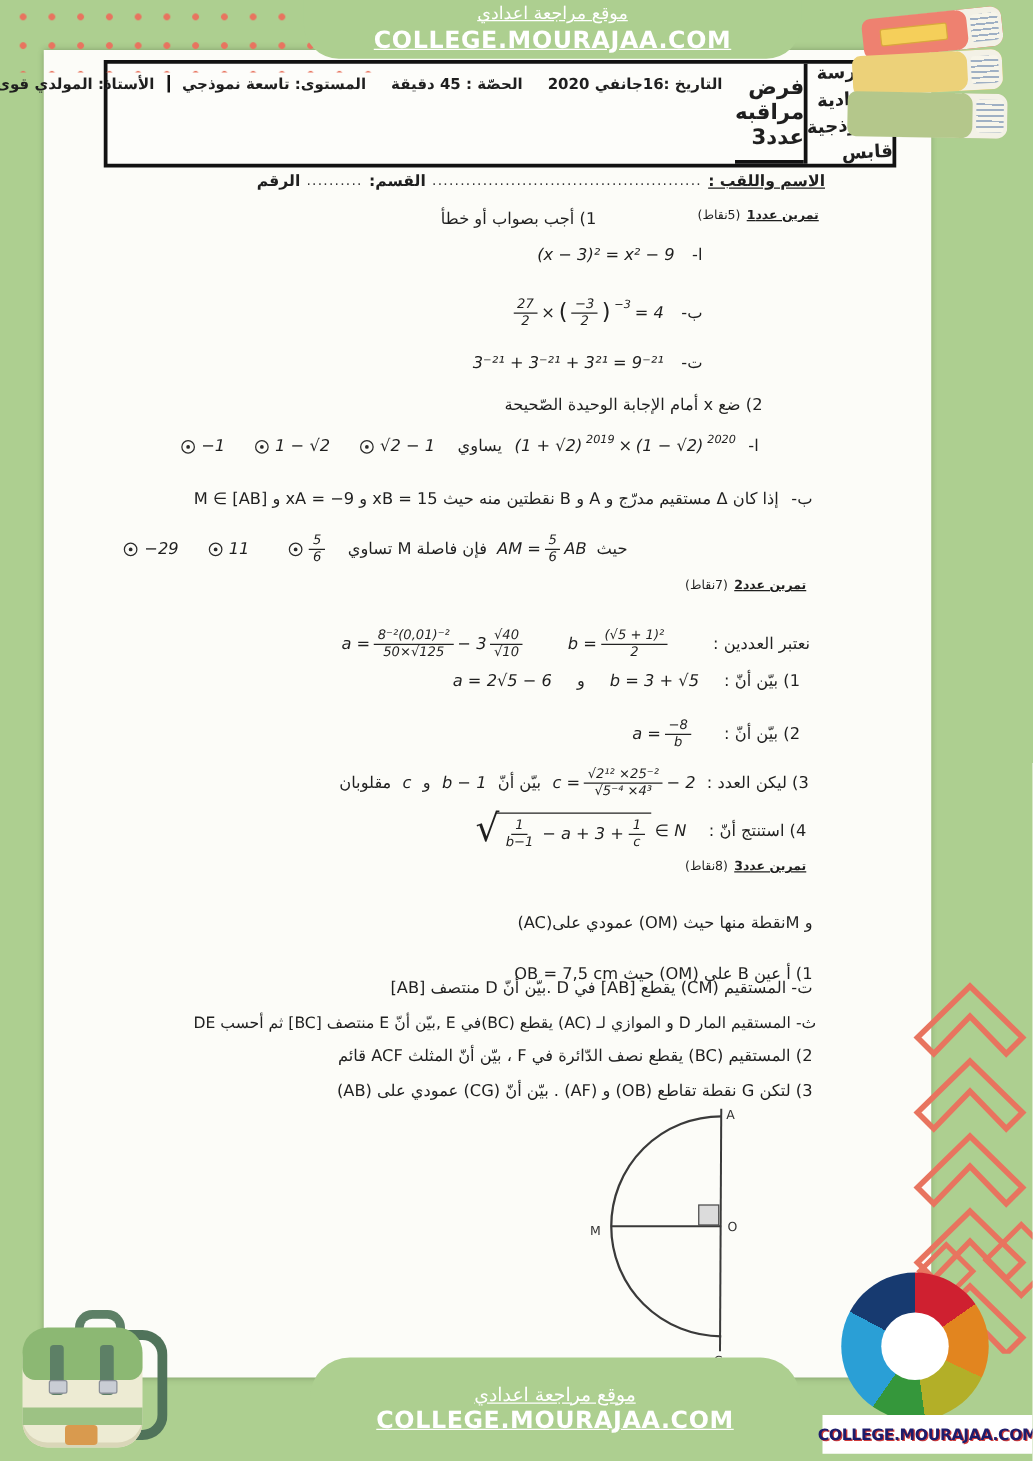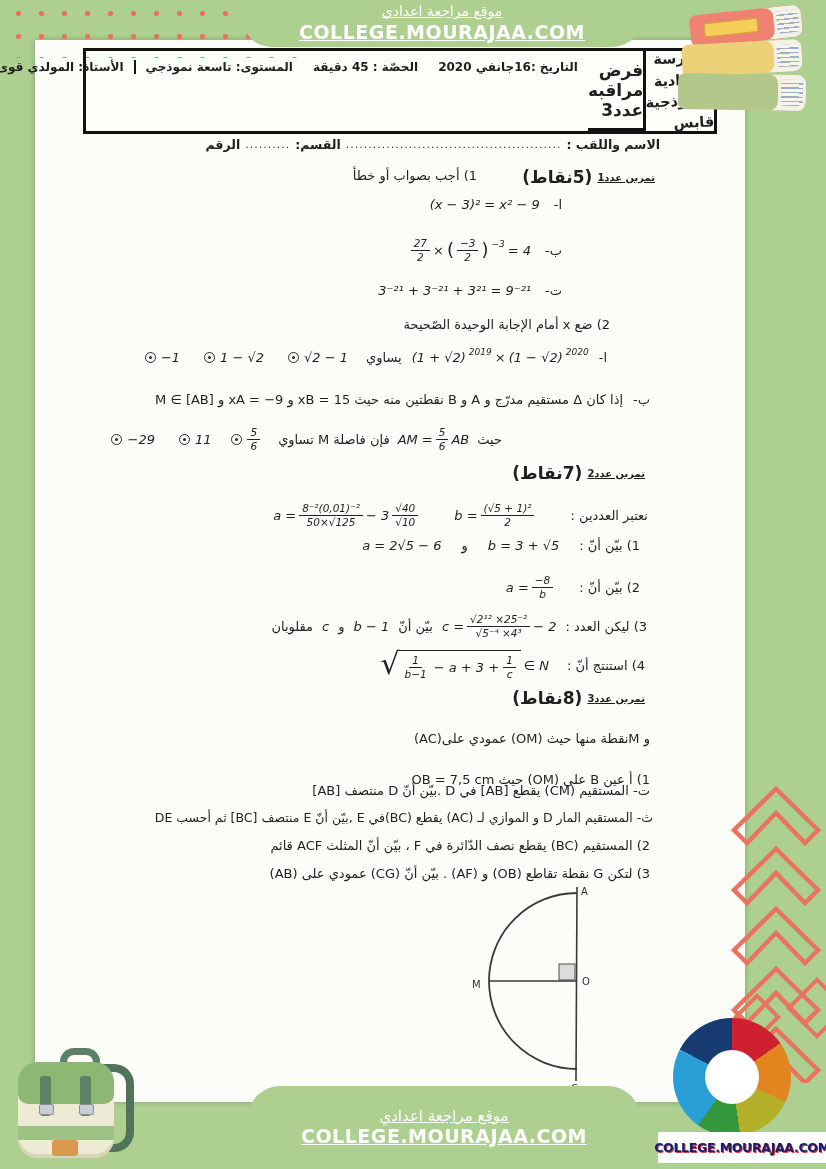--- a/index.html
+++ b/index.html
@@ -30,39 +30,39 @@
   .hmain{flex:1;display:flex;flex-direction:row}
   .htitle{flex:1;display:flex;align-items:center;justify-content:center;font-weight:800;
           font-size:17px;border-bottom:3px solid #121212}
   .hinfo{height:32px;display:flex;direction:rtl;align-items:center;font-size:12px;font-weight:600}
   .hcell{padding:0 10px;white-space:nowrap}
   .hcell.teacher{border-right:2.5px solid #121212;flex:1;text-align:left}
   
   .row{position:absolute;direction:rtl;display:flex;align-items:center;gap:8px;
        font-size:13px;white-space:nowrap}
   .exh{font-weight:bold;font-size:10px;text-decoration:underline}
-  .pts{font-size:17px;font-weight:bold}
+  .pts{font-size:10px;font-weight:normal}
   .ikey{font-size:13px}
   .math{direction:ltr;display:inline-flex;align-items:center;gap:3px;font-style:italic;font-size:13px}
   .frac{display:inline-flex;flex-direction:column;align-items:center;line-height:1.2;
         font-size:10.5px;font-style:italic}
   .frac .fn{border-bottom:1px solid #222;padding:0 3px}
   .frac .fd{padding:0 3px}
   .sup{font-size:9px;transform:translateY(-6px);display:inline-block}
   .bigp{font-size:18px;font-style:normal;line-height:1}
   .radio{width:11px;height:11px;border:1.4px solid #2a2a2a;border-radius:50%;
          display:inline-flex;align-items:center;justify-content:center;flex:none;box-sizing:border-box}
   .radio::after{content:"";width:3px;height:3px;background:#2a2a2a;border-radius:50%}
   .choice{direction:ltr;display:inline-flex;align-items:center;gap:5px;font-style:italic}
   .sqrt{display:inline-flex;align-items:flex-start}
   .sqrt .rad{font-size:30px;font-style:normal;line-height:.9;margin-right:-3px}
   .sqrt .under{border-top:1.4px solid #222;display:inline-flex;align-items:center;gap:4px;
                padding:3px 5px 0 5px}
   .dotfill{letter-spacing:1px;font-size:11px;color:#333}
-  .nlabel{font-weight:600;font-size:12.5px}
+  .nlabel{text-decoration:underline;font-weight:600;font-size:12.5px}
   
   .chevrons{position:absolute;left:728px;top:783px;z-index:4}
   
   .diamond{position:absolute;border:4px solid #e8745f;transform:rotate(45deg);z-index:5;background:transparent}
   
   .books{position:absolute;left:678px;top:4px;width:140px;height:112px;z-index:6}
   .book{position:absolute;height:32px;border-radius:7px 9px 9px 7px;box-shadow:inset -28px 0 0 #f3f1e6}
   .book::after{content:"";position:absolute;right:3px;top:5px;bottom:5px;width:22px;
                background:repeating-linear-gradient(#f7f5ea 0 3px,#9fb0c4 3px 4.5px);border-radius:3px}
   .b1{left:12px;top:6px;width:112px;background:#ee8170;transform:rotate(-6deg)}
@@ -211,21 +211,21 @@
         <span>AB</span>
       </span>
       <span>فإن فاصلة M تساوي</span>
       <span class="choice" style="margin-right:10px">
         <span class="radio"></span>
         <span class="frac">
             <span class="fn">5</span>
             <span class="fd">6</span>
           </span>
       </span>
-      <span class="choice" style="margin-right:12px">
+      <span class="choice" style="margin-right:24px">
         <span class="radio"></span>
         <span>11</span>
       </span>
       <span class="choice" style="margin-right:16px">
         <span class="radio"></span>
         <span>−29</span>
       </span>
     </div>
 
     <div class="row" style="right:100px;top:423px;gap:5px">

